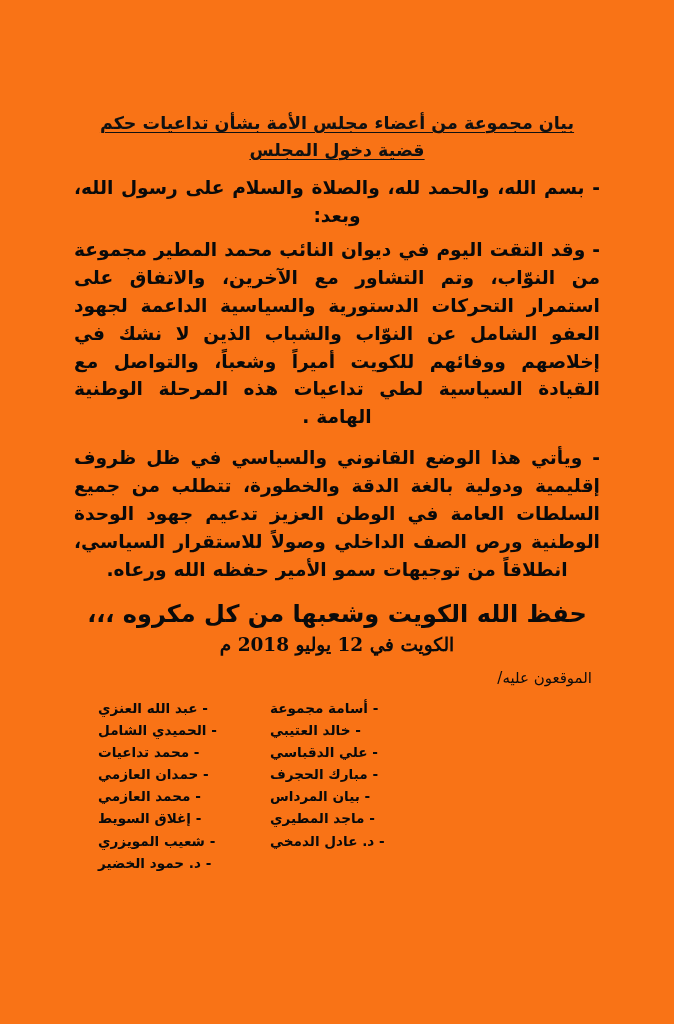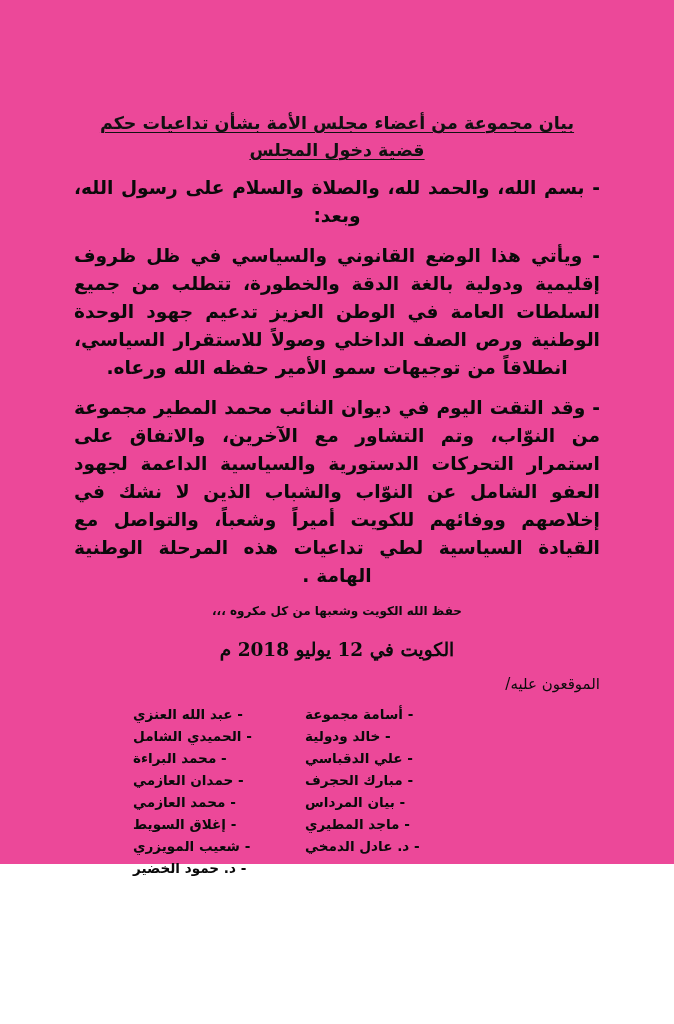--- a/index.html
+++ b/index.html
@@ -14,22 +14,22 @@
     height: 1024px;
     overflow: hidden;
     font-family: "DejaVu Sans", "Liberation Sans", sans-serif;
     color: #0b0b0b;
     -webkit-font-smoothing: antialiased;
   }
 
   .page {
     position: relative;
     width: 674px;
-    height: 864px;
-    background: #ec4899;
+    height: 1024px;
+    background: #f97316;
     box-sizing: border-box;
     padding: 0;
   }
 
   .doc-body {
     position: absolute;
     top: 110px;
     right: 74px;
     left: 74px;
     direction: rtl;
@@ -59,49 +59,49 @@
     font-size: 18.6px;
     line-height: 1.5;
     text-align: justify;
     text-align-last: center;
     margin: 0 0 13px 0;
     color: #0a0a0a;
     word-spacing: 0.5px;
   }
 
   .para.opening {
-    margin-bottom: 12px;
+    margin-bottom: 6px;
   }
 
   
   .closing-line {
     font-family: "DejaVu Sans", "Liberation Sans", sans-serif;
     font-weight: bold;
-    font-size: 12px;
+    font-size: 24px;
     line-height: 1.45;
     text-align: center;
     margin: 6px 0 0 0;
   }
 
   .date-line {
     font-family: "DejaVu Serif", "Liberation Serif", serif;
     font-weight: bold;
     font-size: 18.5px;
     line-height: 1.4;
     text-align: center;
-    margin: 17px 0 0 0;
+    margin: 0 0 0 0;
   }
 
   
   .signatories-label {
     font-family: "DejaVu Sans", "Liberation Sans", sans-serif;
     font-weight: normal;
     font-size: 15px;
     text-align: left;      
-    margin: 12px 0 0 0;
+    margin: 12px 8px 0 0;
     direction: rtl;
     unicode-bidi: isolate;
   }
 
   .signatories-label-inner {
     display: block;
     text-align: right;
     padding-left: 0;
     padding-right: 0;
   }
@@ -134,62 +134,61 @@
 
   .sig-item {
     font-family: "DejaVu Sans", "Liberation Sans", sans-serif;
     font-weight: bold;
     font-size: 13.6px;
     line-height: 1.62;
     white-space: nowrap;
     text-align: right;
     color: #0a0a0a;
     direction: rtl;
-    margin-left: 35px;
   }
 </style>
 </head>
 <body>
 
 <div class="page">
   <div class="doc-body">
 
     <h1 class="doc-title">بيان مجموعة من أعضاء مجلس الأمة بشأن تداعيات حكم قضية دخول المجلس</h1>
 
     <p class="para opening">- بسم الله، والحمد لله، والصلاة والسلام على رسول الله، وبعد:</p>
 
 
+    <p class="para">- وقد التقت اليوم في ديوان النائب محمد المطير مجموعة من النوّاب، وتم التشاور مع الآخرين، والاتفاق على استمرار التحركات الدستورية والسياسية الداعمة لجهود العفو الشامل عن النوّاب والشباب الذين لا نشك في إخلاصهم ووفائهم للكويت أميراً وشعباً، والتواصل مع القيادة السياسية لطي تداعيات هذه المرحلة الوطنية الهامة .</p>
+
     <p class="para">- ويأتي هذا الوضع القانوني والسياسي في ظل ظروف إقليمية ودولية بالغة الدقة والخطورة، تتطلب من جميع السلطات العامة في الوطن العزيز تدعيم جهود الوحدة الوطنية ورص الصف الداخلي وصولاً للاستقرار السياسي، انطلاقاً من توجيهات سمو الأمير حفظه الله ورعاه.</p>
-
-    <p class="para">- وقد التقت اليوم في ديوان النائب محمد المطير مجموعة من النوّاب، وتم التشاور مع الآخرين، والاتفاق على استمرار التحركات الدستورية والسياسية الداعمة لجهود العفو الشامل عن النوّاب والشباب الذين لا نشك في إخلاصهم ووفائهم للكويت أميراً وشعباً، والتواصل مع القيادة السياسية لطي تداعيات هذه المرحلة الوطنية الهامة .</p>
 
     <p class="closing-line">حفظ الله الكويت وشعبها من كل مكروه ،،،</p>
 
     <p class="date-line">الكويت في 12 يوليو 2018 م</p>
 
     <div class="signatories-label">
       <span class="signatories-label-inner">الموقعون عليه/</span>
     </div>
 
     <div class="signatories">
 
       <div class="sig-col col-right">
         <div class="sig-item">- أسامة مجموعة</div>
-        <div class="sig-item">- خالد ودولية</div>
+        <div class="sig-item">- خالد العتيبي</div>
         <div class="sig-item">- علي الدقباسي</div>
         <div class="sig-item">- مبارك الحجرف</div>
         <div class="sig-item">- بيان المرداس</div>
         <div class="sig-item">- ماجد المطيري</div>
         <div class="sig-item">- د. عادل الدمخي</div>
       </div>
 
       <div class="sig-col col-left">
         <div class="sig-item">- عبد الله العنزي</div>
         <div class="sig-item">- الحميدي الشامل</div>
-        <div class="sig-item">- محمد البراءة</div>
+        <div class="sig-item">- محمد تداعيات</div>
         <div class="sig-item">- حمدان العازمي</div>
         <div class="sig-item">- محمد العازمي</div>
         <div class="sig-item">- إغلاق السويط</div>
         <div class="sig-item">- شعيب المويزري</div>
         <div class="sig-item">- د. حمود الخضير</div>
 
       </div>
 
     </div>
 

